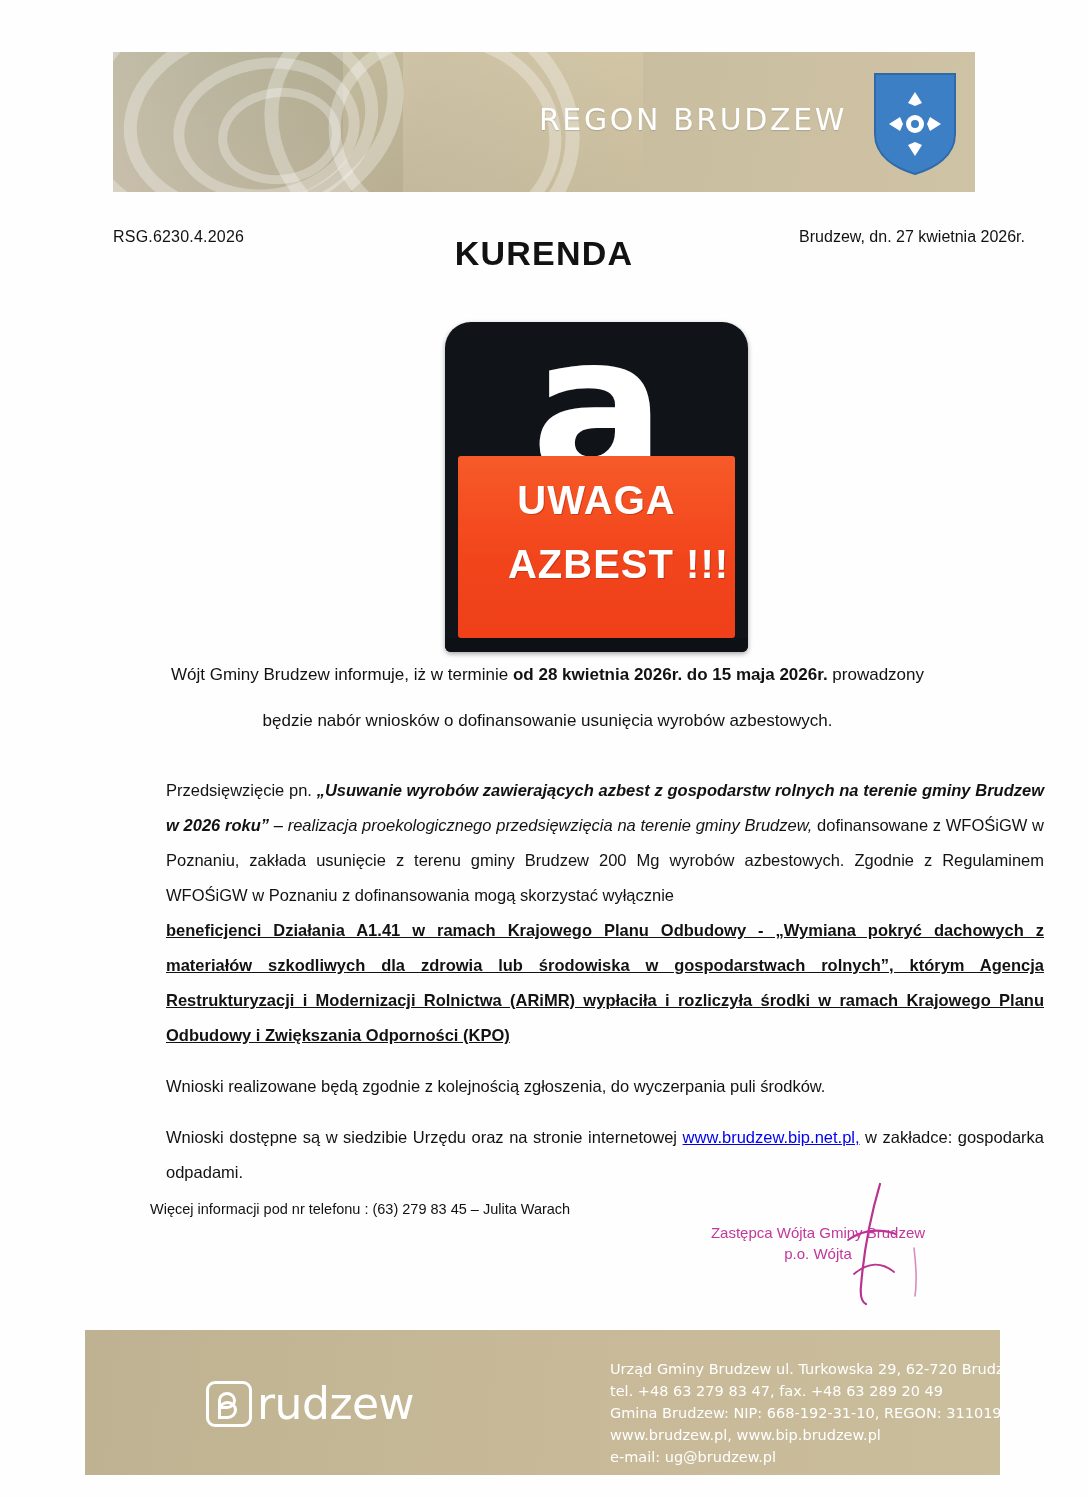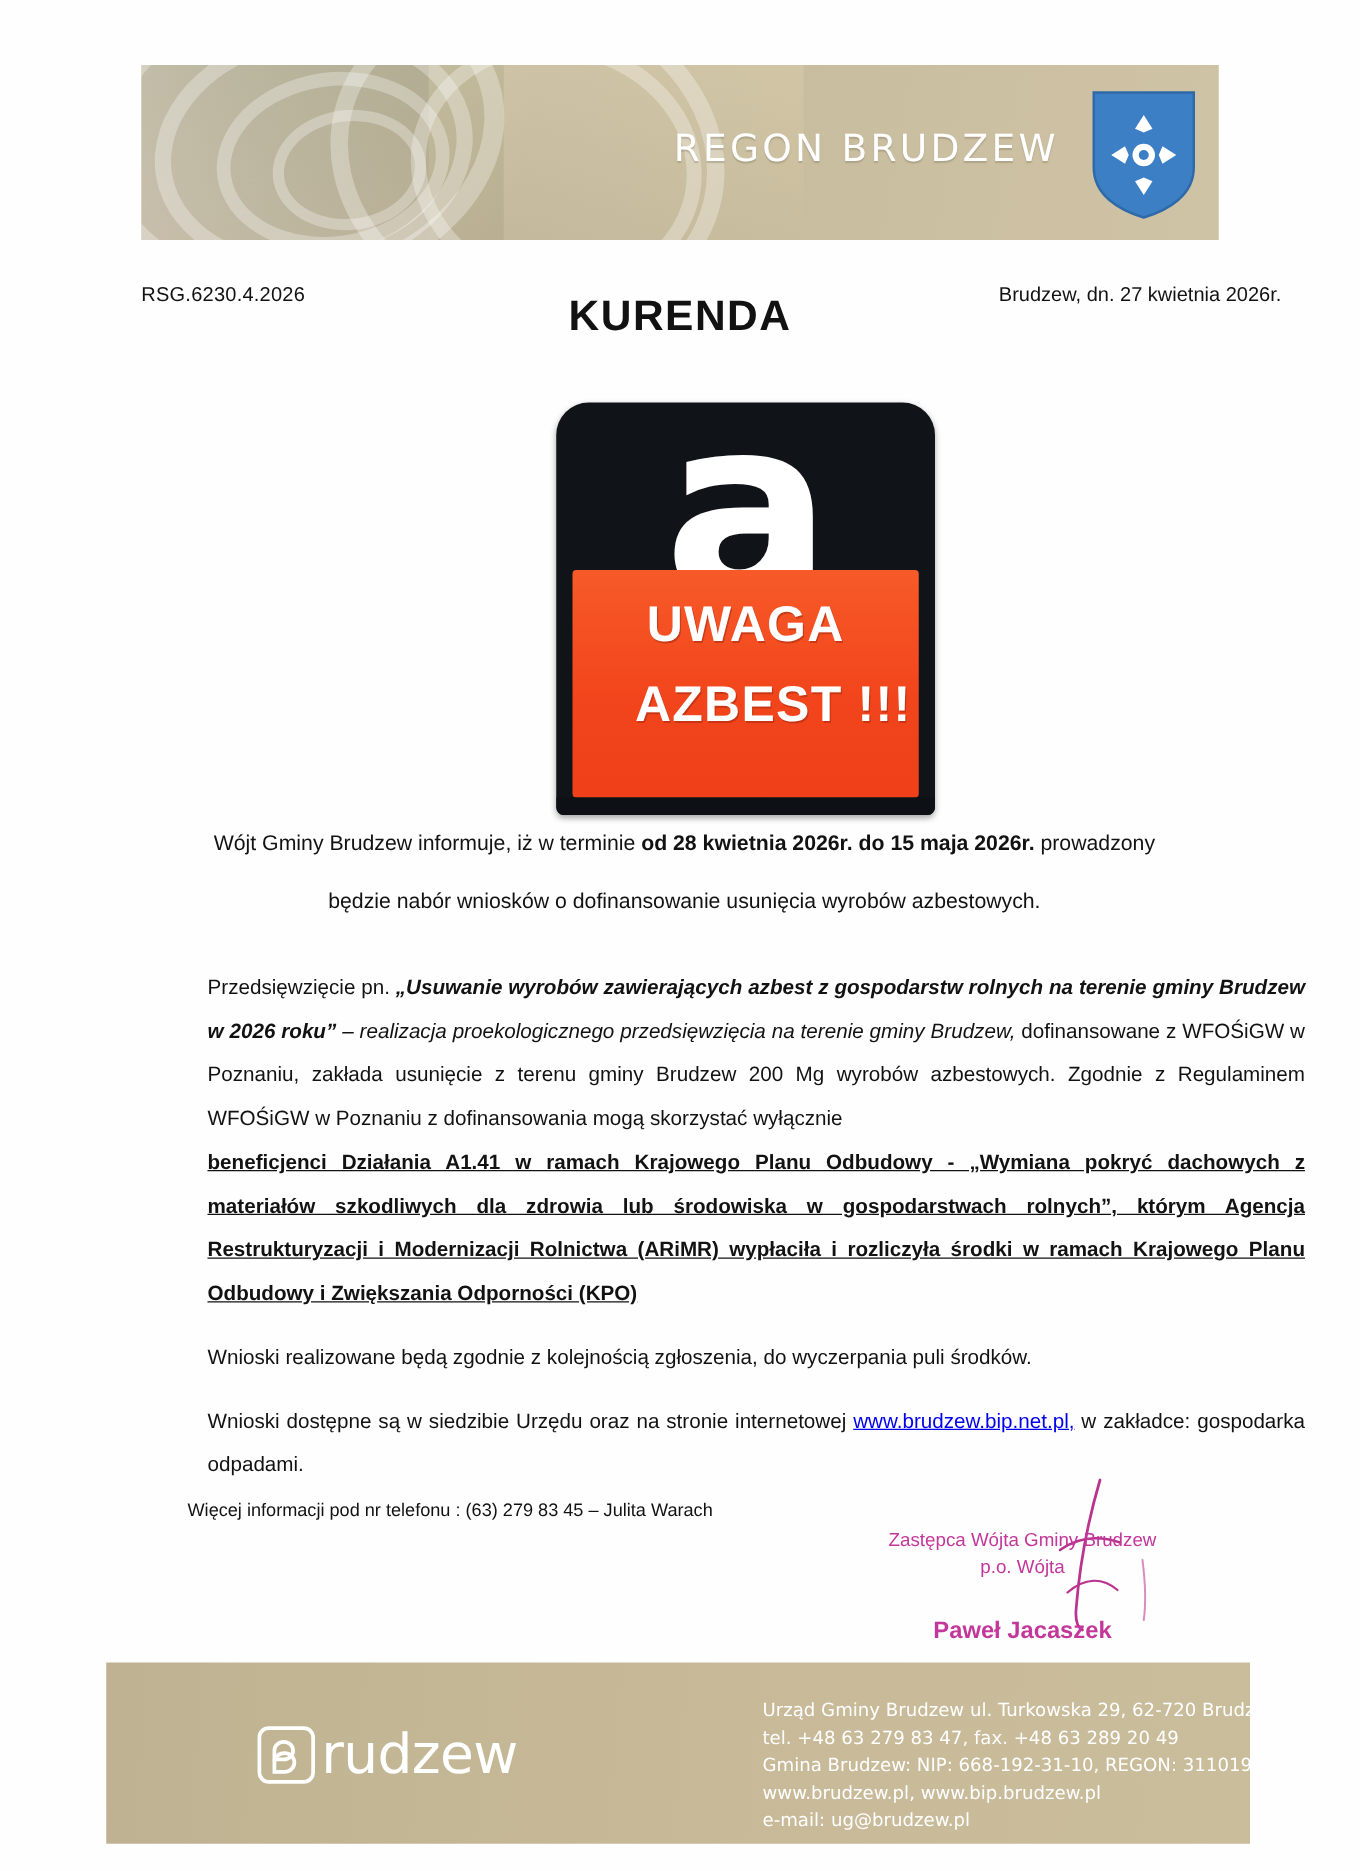--- a/index.html
+++ b/index.html
@@ -358,21 +358,20 @@
   <svg class="sig-stroke" viewBox="0 0 120 130">
     <path d="M62 6 C52 40 46 70 43 108 C42 118 44 124 48 126" fill="none" stroke="#b9338f" stroke-width="2.2" stroke-linecap="round"></path>
     <path d="M30 62 C44 52 60 50 78 56" fill="none" stroke="#b9338f" stroke-width="2" stroke-linecap="round"></path>
     <path d="M36 96 C50 84 64 84 76 94" fill="none" stroke="#b9338f" stroke-width="1.8" stroke-linecap="round"></path>
     <path d="M96 70 C98 86 99 104 97 118" fill="none" stroke="#d98cc0" stroke-width="1.6" stroke-linecap="round"></path>
   </svg>
 
   <div class="signature">
     <div>Zastępca Wójta Gminy Brudzew</div>
     <div>p.o. Wójta</div>
-    <div class="name">Paweł Jacaszek</div>
   </div>
 
   <div class="contact-line">Więcej informacji pod nr telefonu : (63) 279 83 45 –  Julita Warach</div>
 
   <div class="footer-band">
     <div class="footer-logo">
       <span class="mark"></span>
         <span>rudzew</span>
     </div>
     <div class="footer-info">

